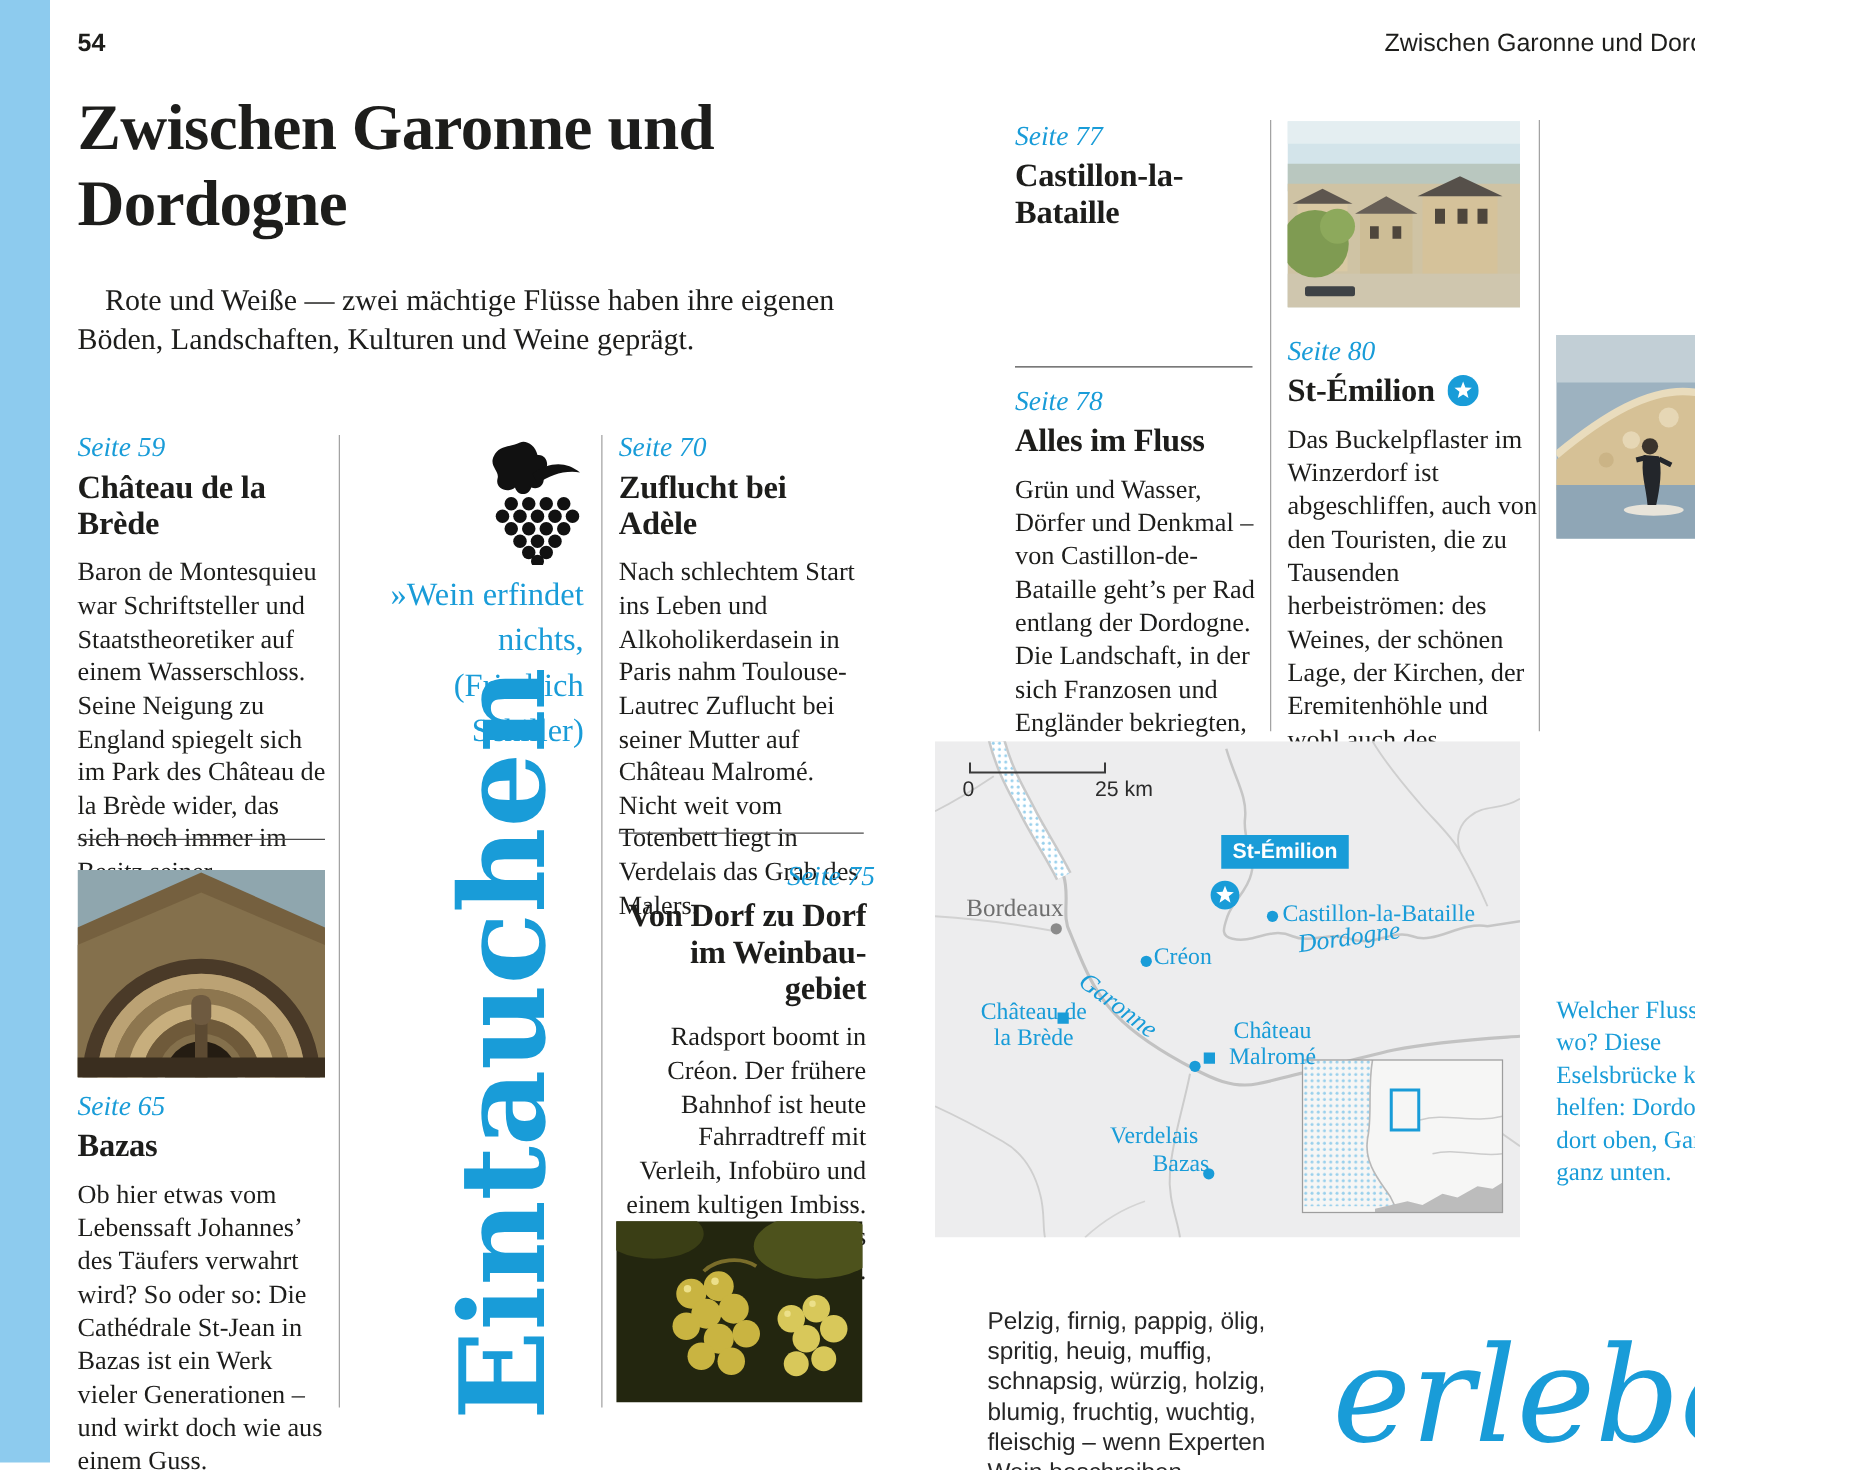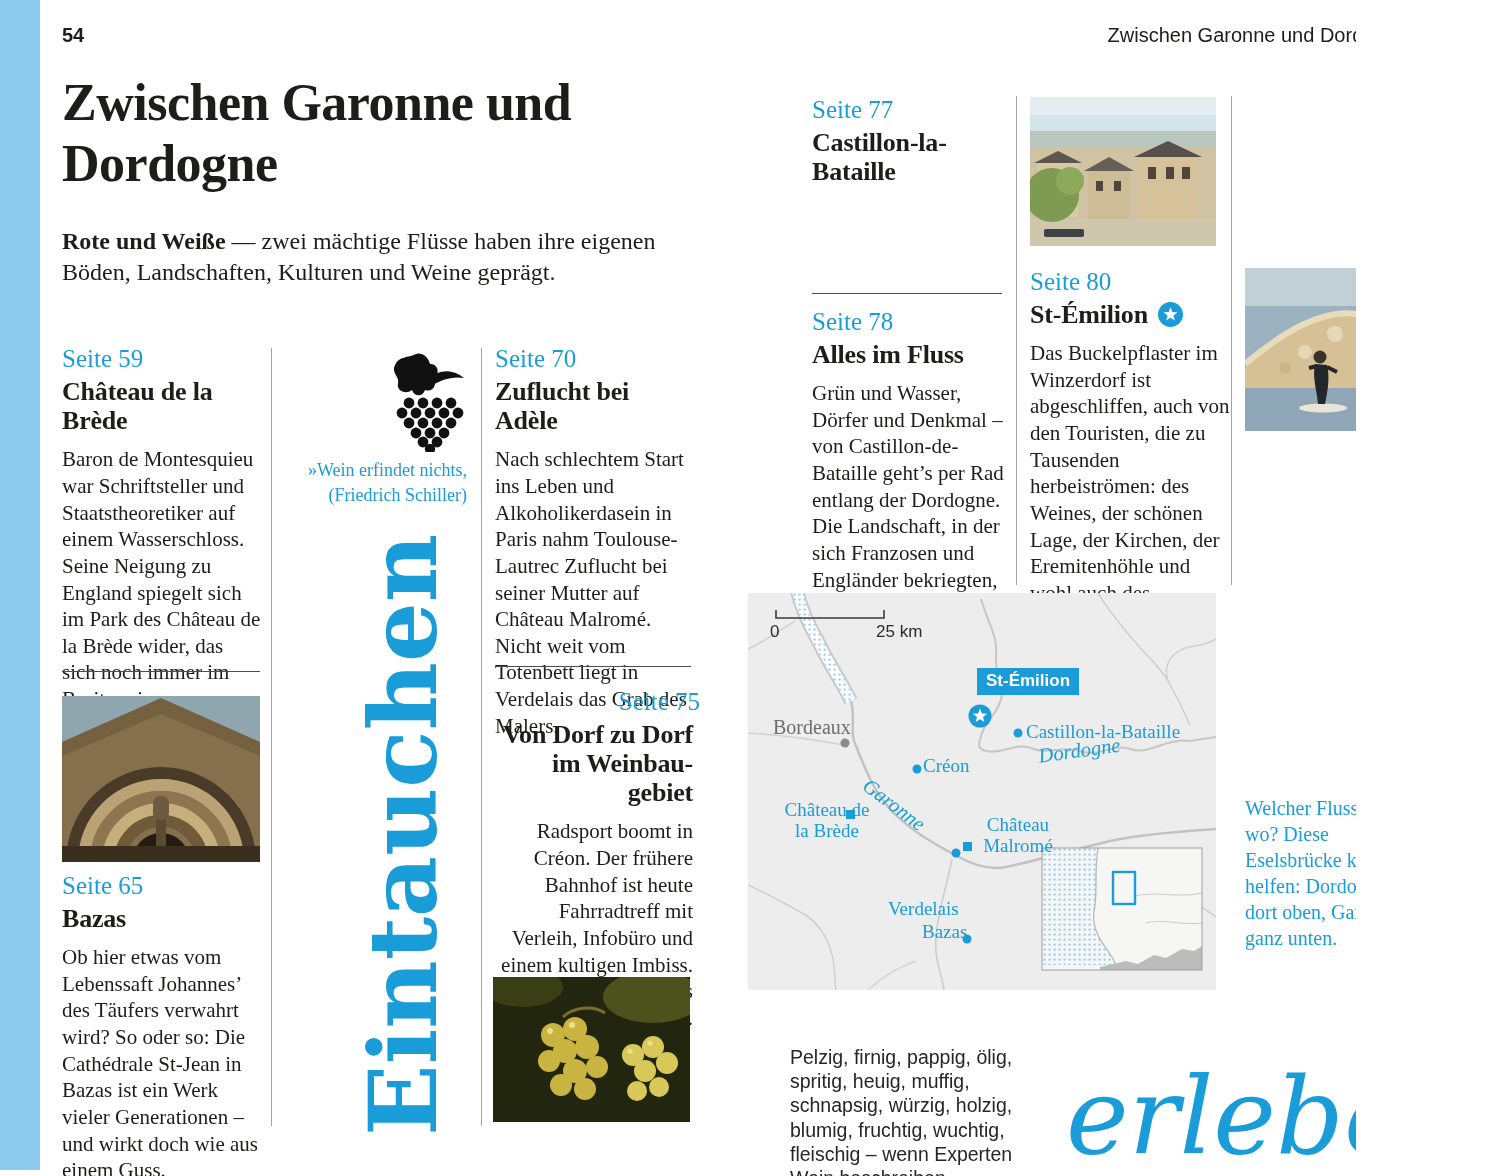--- a/index.html
+++ b/index.html
@@ -6,27 +6,27 @@
   html,body{margin:0;padding:0;background:#fff;}
   #canvas{position:relative;width:1356px;height:1176px;background:#fff;overflow:hidden;
           font-family:"Liberation Serif",serif;color:var(--ink);}
   .abs{position:absolute;}
   .strip{left:0;top:0;width:40px;height:1170px;background:#8dcbee;}
   .pnum{font-family:"Liberation Sans",sans-serif;font-weight:700;font-size:20px;}
   .runhead{font-family:"Liberation Sans",sans-serif;font-size:20px;text-align:right;}
   .runhead b{margin-left:10px;}
   .title{font-weight:700;font-size:52px;line-height:1.18;letter-spacing:-0.5px;}
   .lede{font-size:24px;line-height:1.3;}
-  .lede .lead{font-weight:700;}
-  .seite{font-size:25px;color:var(--accent);margin:0 0 4px 0;}
+  .lede .lead{font-weight:400;margin-left:22px;}
+  .seite{font-style:italic;font-size:22px;color:var(--accent);margin:0 0 4px 0;}
   .h3{font-weight:700;font-size:26px;line-height:1.12;margin:0 0 11px 0;letter-spacing:-0.2px;}
   .bodytxt{font-size:21px;line-height:1.27;margin:0;}
   .vr{width:1px;background:#a3a3a3;}
   .hrule{height:1px;background:#4d4d4d;}
-  .quote{font-size:18px;line-height:1.4;color:var(--accent);text-align:right;}
+  .quote{font-size:26px;line-height:1.4;color:var(--accent);text-align:right;}
   .vertical{font-family:"DejaVu Serif",serif;font-weight:700;font-size:94px;color:var(--accent);
             writing-mode:vertical-rl;transform:rotate(180deg);line-height:1.1;}
   .bigword{font-family:"DejaVu Serif",serif;font-size:106px;color:var(--accent);line-height:1;}
   .amp{font-family:"DejaVu Serif",serif;font-weight:700;font-size:148px;color:var(--accent);line-height:1;}
   .tip{font-size:20px;line-height:1.3;color:var(--accent);}
   .tasting{font-family:"Liberation Sans",sans-serif;font-size:19.5px;line-height:1.24;color:#262626;}
   .maplabel{font-size:19px;color:var(--accent);line-height:1.1;}
   .maplabel.center{text-align:center;}
   .river{font-style:italic;font-size:20.5px;color:var(--accent);}
   .graycity{font-size:20px;color:#6e6e6e;}

